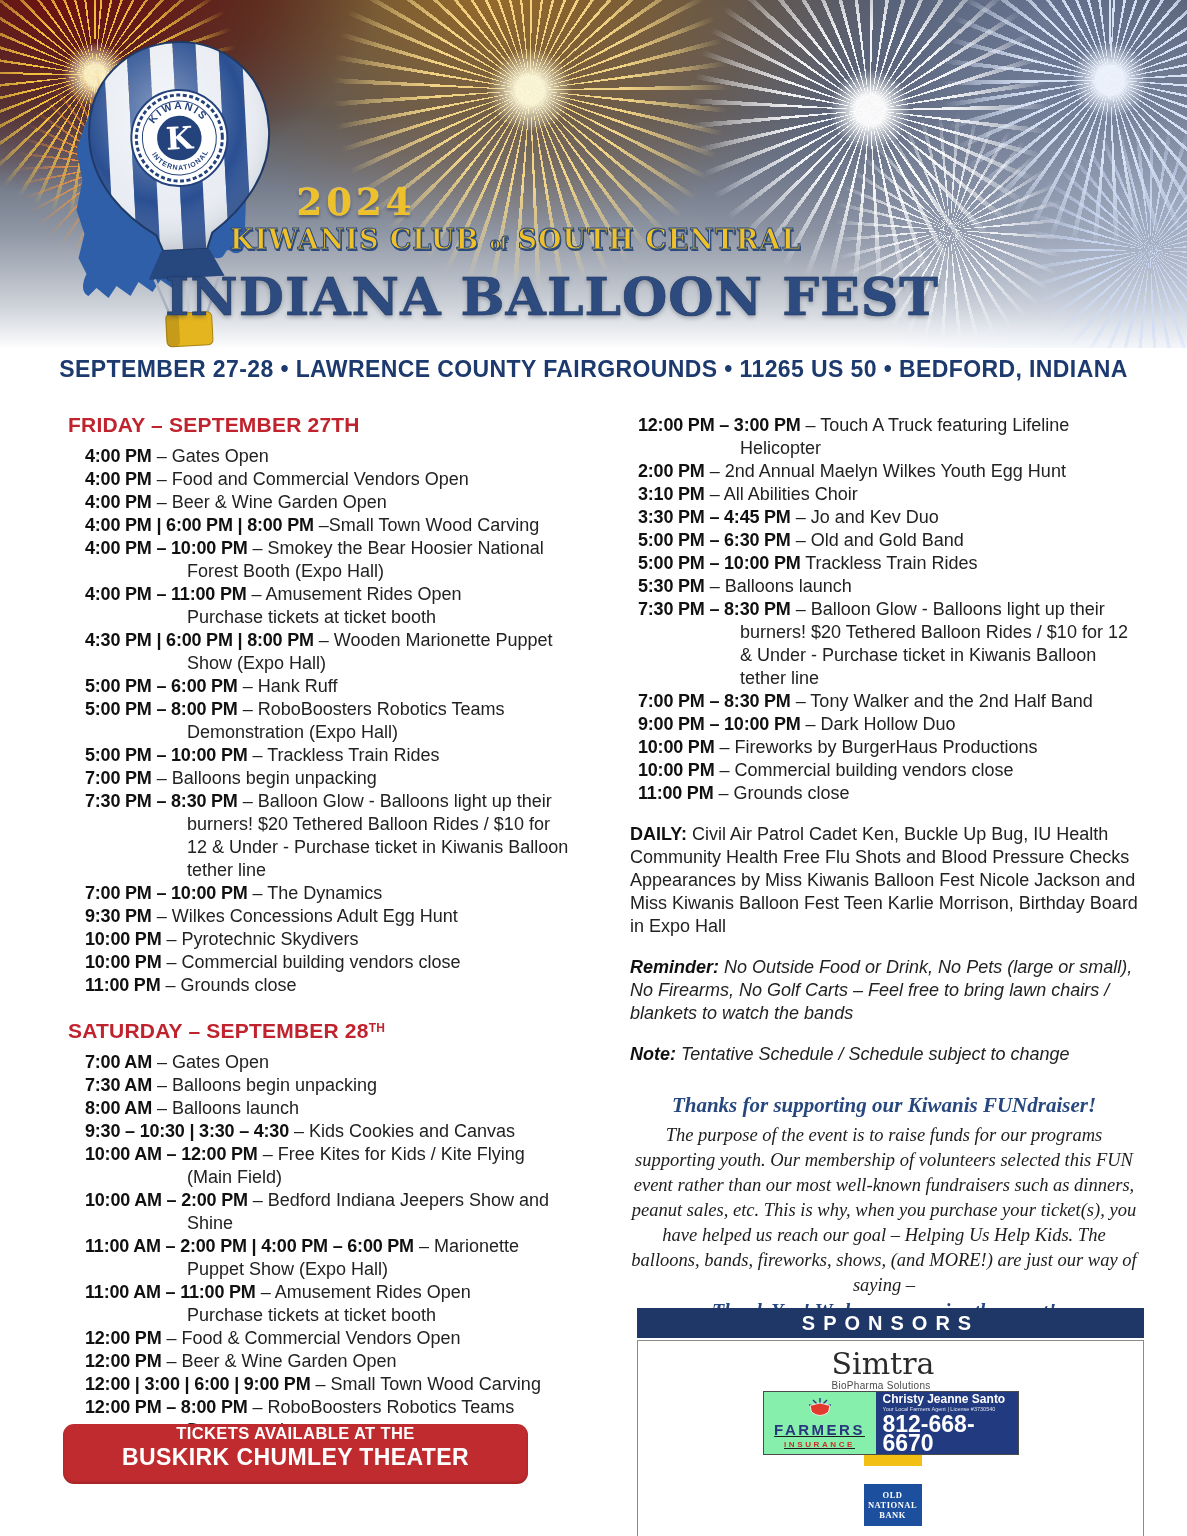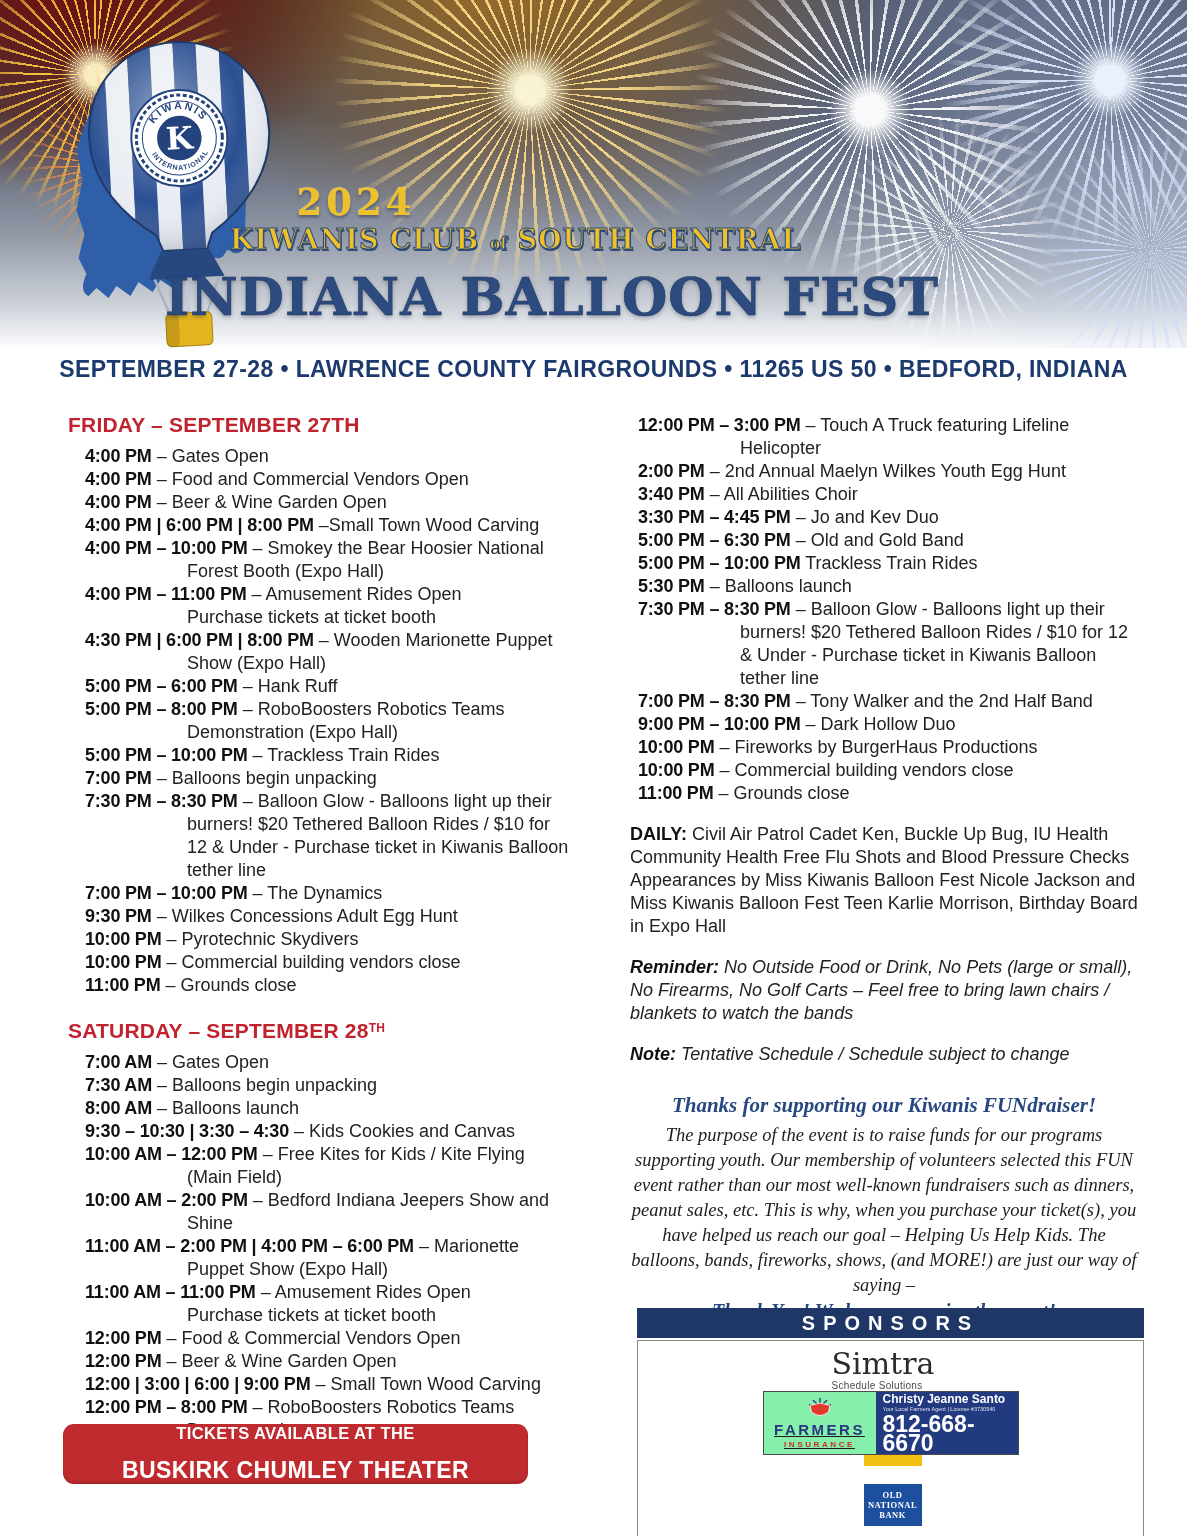--- a/index.html
+++ b/index.html
@@ -80,21 +80,21 @@
   .para b{color:#101010;}
   .italic-para{font-style:italic;}
   .thanks{margin-top:26px;text-align:center;font-family:"Liberation Serif",serif;}
   .thanks-heading{font-weight:bold;font-style:italic;font-size:21px;line-height:27px;color:#27477f;}
   .thanks-body{margin-top:4px;font-style:italic;font-size:18.5px;line-height:25px;color:#1d1d1d;}
   .thanks-closing{font-weight:bold;font-style:italic;font-size:20px;line-height:27px;color:#27477f;}
 
   
   .tickets{position:absolute;left:63px;top:1424px;width:465px;height:60px;background:#bf2b2e;
         border-radius:11px;color:#fff;text-align:center;display:flex;flex-direction:column;
-        justify-content:space-between;gap:10px;box-shadow:inset 0 -2px 3px rgba(0,0,0,.15);}
+        justify-content:flex-start;gap:1px;box-shadow:inset 0 -2px 3px rgba(0,0,0,.15);}
   .tickets .l1{font-weight:bold;font-size:16.5px;letter-spacing:.4px;}
   .tickets .l2{font-weight:bold;font-size:23px;letter-spacing:.4px;}
 
   
   .sponsors{position:absolute;left:637px;top:1308px;width:507px;}
   .sponsors-bar{height:30px;background:#1e3766;color:#fff;text-align:center;
         font-weight:bold;font-size:20px;letter-spacing:8px;line-height:30px;}
   .sponsors-box{margin-top:2px;border:1.5px solid #8a8a8a;background:#fff;padding:8px 10px 9px 10px;}
   .spon-row{display:flex;align-items:center;justify-content:space-between;flex-direction:column;}
   .spon-row2{margin-top:9px;}
@@ -249,21 +249,21 @@
         <div class="sched-item"><span class="t">12:00 PM</span> <span class="d">– Beer &amp; Wine Garden Open</span></div>
         <div class="sched-item"><span class="t">12:00 | 3:00 | 6:00 | 9:00 PM</span> <span class="d">– Small Town Wood Carving</span></div>
         <div class="sched-item"><span class="t">12:00 PM – 8:00 PM</span> <span class="d">– RoboBoosters Robotics Teams Demonstration</span></div>
       </div>
   </section>
 
   <section class="col col-right">
     <div class="sched-list">
         <div class="sched-item"><span class="t">12:00 PM – 3:00 PM</span> <span class="d">– Touch A Truck featuring Lifeline Helicopter</span></div>
         <div class="sched-item"><span class="t">2:00 PM</span> <span class="d">– 2nd Annual Maelyn Wilkes Youth Egg Hunt</span></div>
-        <div class="sched-item"><span class="t">3:40 PM</span> <span class="d">– All Abilities Choir</span></div>
+        <div class="sched-item"><span class="t">3:10 PM</span> <span class="d">– All Abilities Choir</span></div>
         <div class="sched-item"><span class="t">3:30 PM – 4:45 PM</span> <span class="d">– Jo and Kev Duo</span></div>
         <div class="sched-item"><span class="t">5:00 PM – 6:30 PM</span> <span class="d">– Old and Gold Band</span></div>
         <div class="sched-item"><span class="t">5:00 PM – 10:00 PM</span> <span class="d">Trackless Train Rides</span></div>
         <div class="sched-item"><span class="t">5:30 PM</span> <span class="d">– Balloons launch</span></div>
         <div class="sched-item"><span class="t">7:30 PM – 8:30 PM</span> <span class="d">– Balloon Glow - Balloons light up their burners! $20 Tethered Balloon Rides / $10 for 12 &amp; Under - Purchase ticket in Kiwanis Balloon tether line</span></div>
         <div class="sched-item"><span class="t">7:00 PM – 8:30 PM</span> <span class="d">– Tony Walker and the 2nd Half Band</span></div>
         <div class="sched-item"><span class="t">9:00 PM – 10:00 PM</span> <span class="d">– Dark Hollow Duo</span></div>
         <div class="sched-item"><span class="t">10:00 PM</span> <span class="d">– Fireworks by BurgerHaus Productions</span></div>
         <div class="sched-item"><span class="t">10:00 PM</span> <span class="d">– Commercial building vendors close</span></div>
         <div class="sched-item"><span class="t">11:00 PM</span> <span class="d">– Grounds close</span></div>
@@ -286,21 +286,21 @@
     <div class="l1">TICKETS AVAILABLE AT THE</div>
     <div class="l2">BUSKIRK CHUMLEY THEATER</div>
   </div>
 
   <div class="sponsors">
     <div class="sponsors-bar">SPONSORS</div>
     <div class="sponsors-box">
       <div class="spon-row">
         <div class="simtra">
           <div class="simtra-name">Simtra</div>
-          <div class="simtra-tag">Schedule Solutions</div>
+          <div class="simtra-tag">BioPharma Solutions</div>
         </div>
         <div class="farmers">
           <div class="farmers-left">
             <svg width="30" height="22" viewBox="0 0 30 22">
               <g stroke="#28377e" stroke-width="1.4">
                 <line x1="15" y1="9" x2="15" y2="0"></line>
                   <line x1="15" y1="9" x2="8" y2="2"></line>
                 <line x1="15" y1="9" x2="22" y2="2"></line>
                   <line x1="15" y1="9" x2="4" y2="7"></line>
                 <line x1="15" y1="9" x2="26" y2="7"></line>

